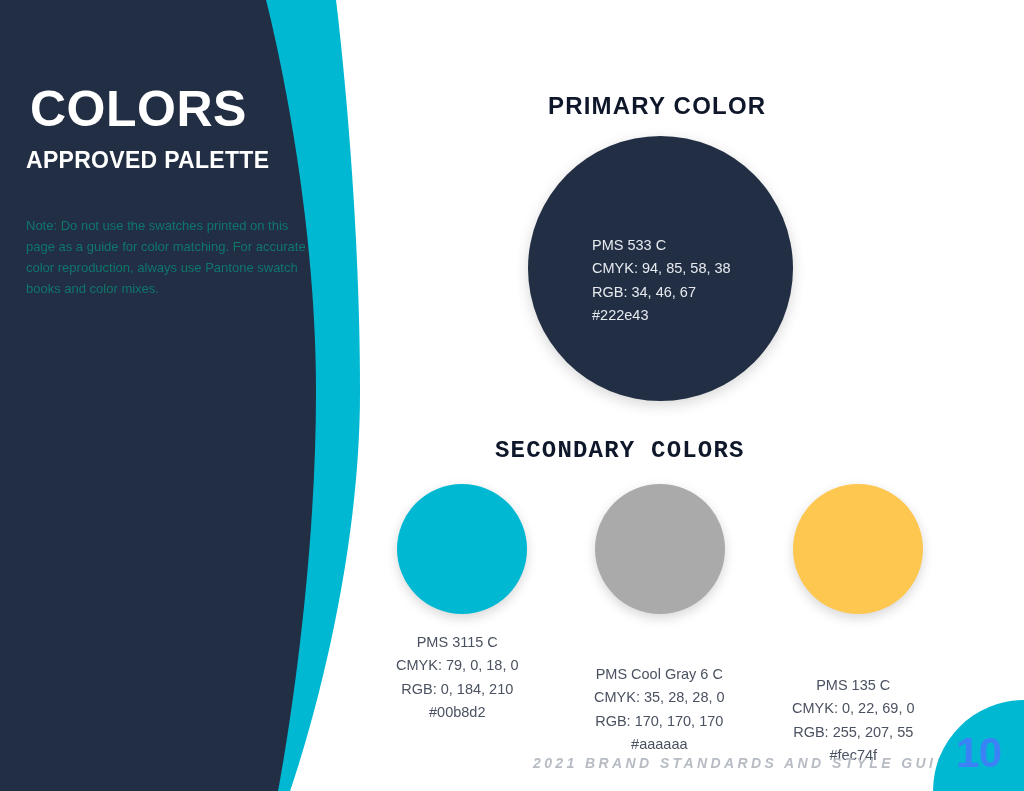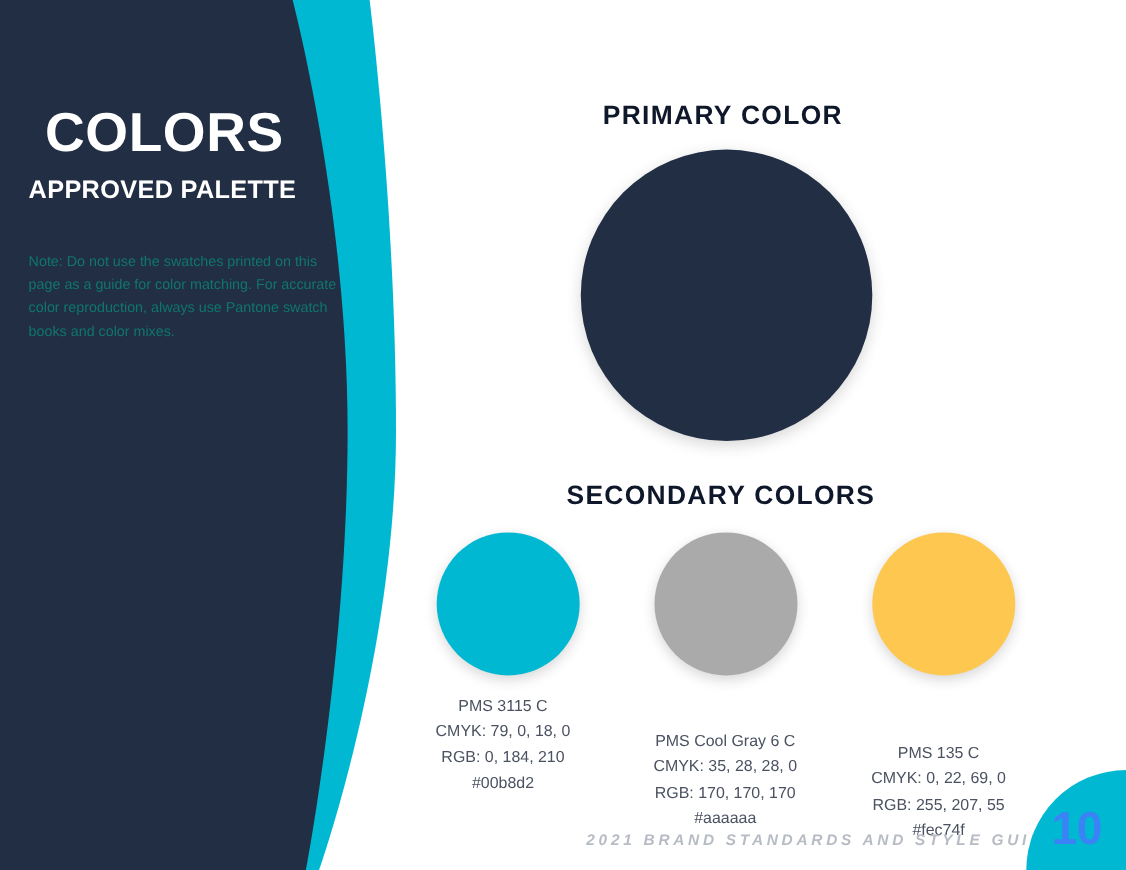--- a/index.html
+++ b/index.html
@@ -36,21 +36,21 @@
     left: 26px;
     top: 80px;
     width: 300px;
   }
   .title-main {
     font-size: 50px;
     font-weight: bold;
     color: #ffffff;
     letter-spacing: 0.5px;
     line-height: 1.0;
-    margin: 15px;
+    margin: 4px;
   }
   .title-sub {
     font-size: 23px;
     font-weight: bold;
     color: #ffffff;
     letter-spacing: 0.3px;
     line-height: 1.1;
     margin: 14px 0 0 0;
   }
   .note-text {
@@ -68,22 +68,23 @@
     font-weight: bold;
     color: #0f172a;
     letter-spacing: 1.2px;
     white-space: nowrap;
   }
   #primary-heading {
     left: 548px;
     top: 92px;
   }
   #secondary-heading {
-    left: 515px;
+    left: 495px;
     top: 437px;
+    font-family: Liberation Mono, monospace;
   }
 
   
   .primary-circle {
     position: absolute;
     left: 528px;
     top: 136px;
     width: 265px;
     height: 265px;
     border-radius: 50%;
@@ -168,20 +169,24 @@
 
   <div class="left-content">
     <h1 class="title-main">COLORS</h1>
     <h2 class="title-sub">APPROVED PALETTE</h2>
     <p class="note-text">Note: Do not use the swatches printed on this page as a guide for color matching. For accurate color reproduction, always use Pantone swatch books and color mixes.</p>
   </div>
 
   <div class="section-heading" id="primary-heading">PRIMARY COLOR</div>
 
   <div class="primary-circle"></div>
+  <div class="primary-specs">PMS 533 C
+CMYK: 94, 85, 58, 38
+RGB: 34, 46, 67
+#222e43</div>
 
   <div class="section-heading" id="secondary-heading">SECONDARY COLORS</div>
 
   <div class="sec-circle" id="sec-circle-0" style="background: rgb(0, 184, 210);"></div>
   <div class="sec-circle" id="sec-circle-1" style="background: rgb(170, 170, 170);"></div>
   <div class="sec-circle" id="sec-circle-2" style="background: rgb(254, 199, 79);"></div>
 
   <div class="sec-specs" id="sec-specs-0">PMS 3115 C
 CMYK: 79, 0, 18, 0
 RGB: 0, 184, 210

